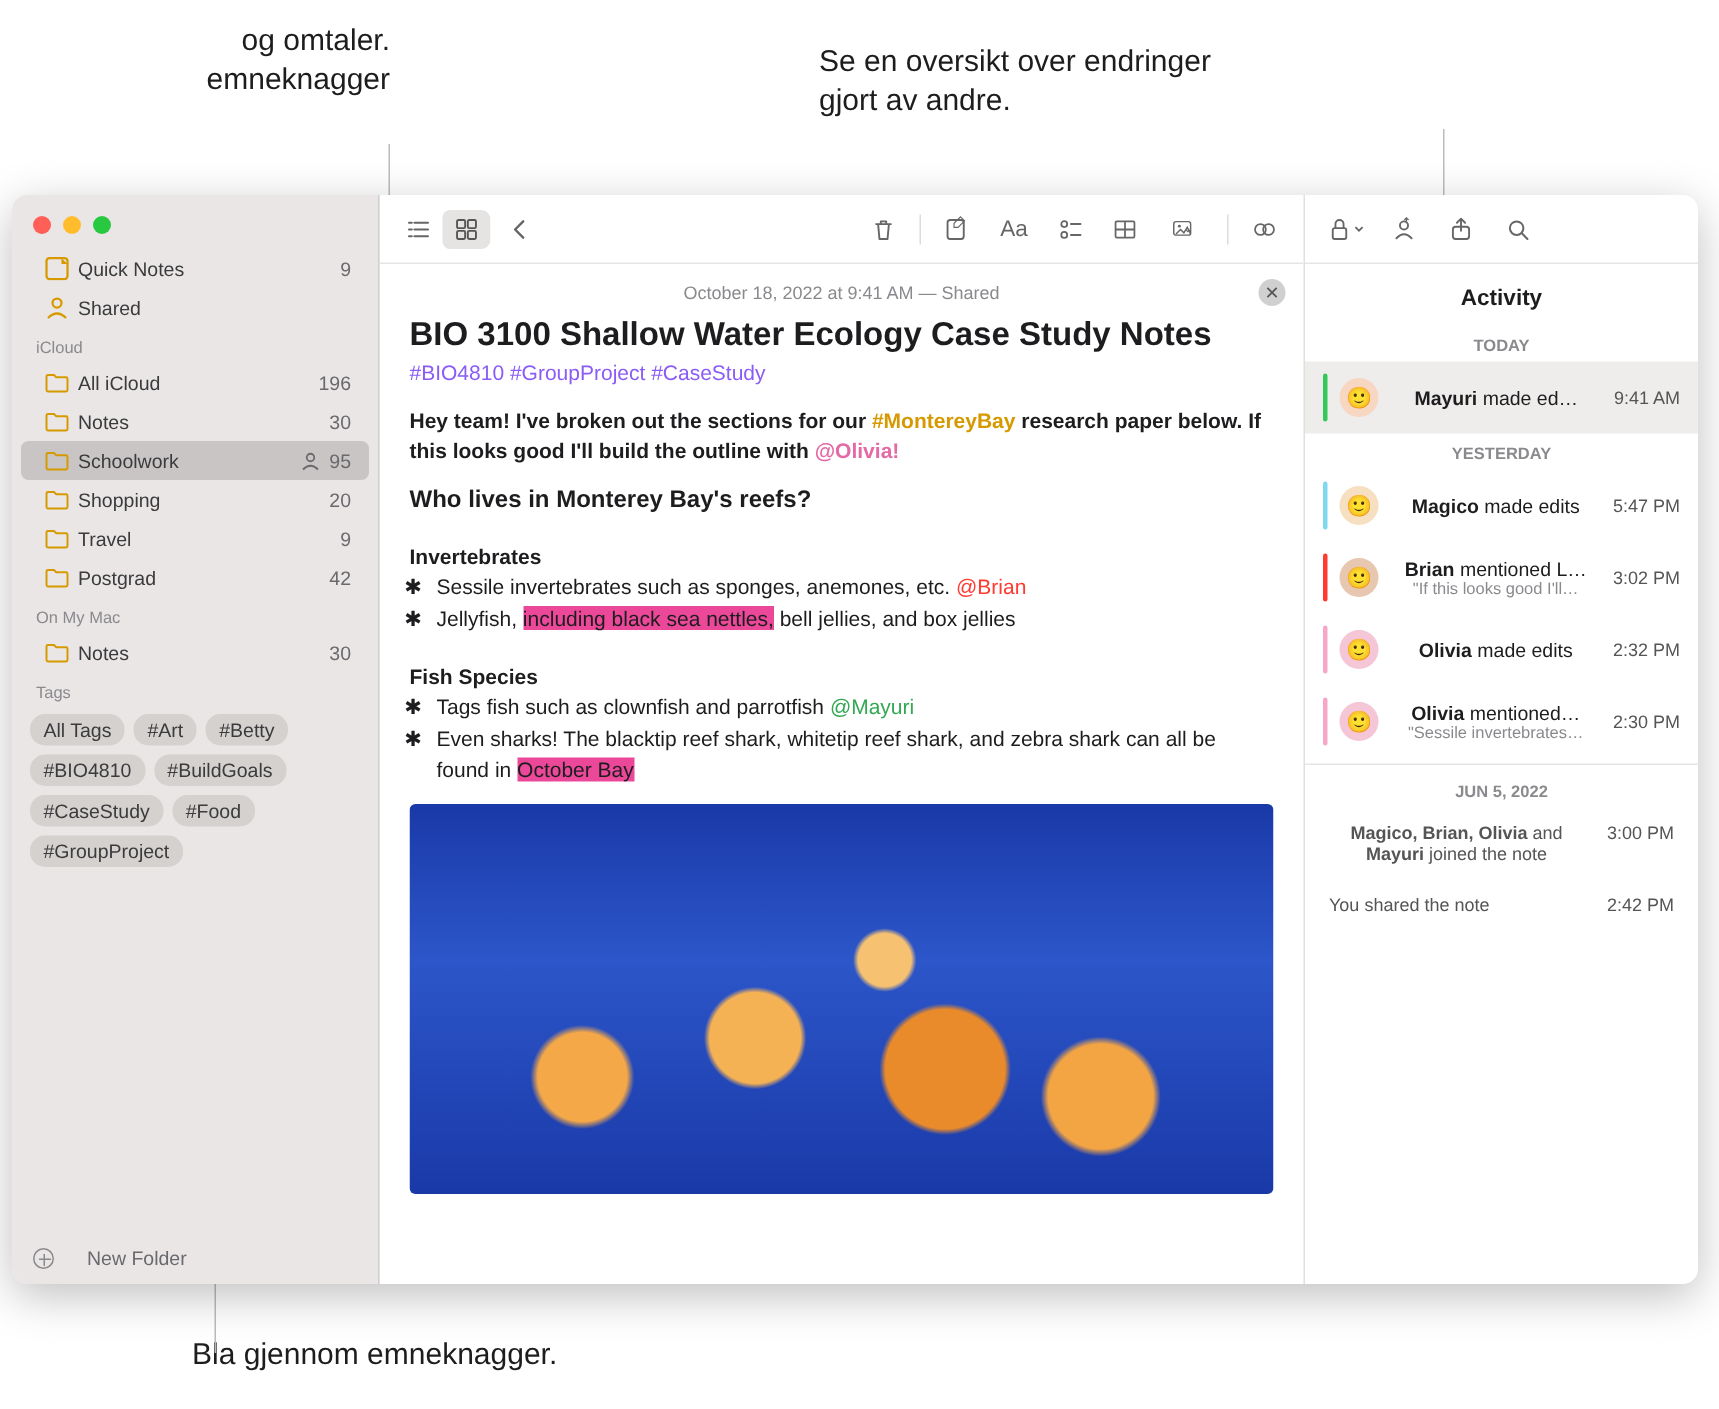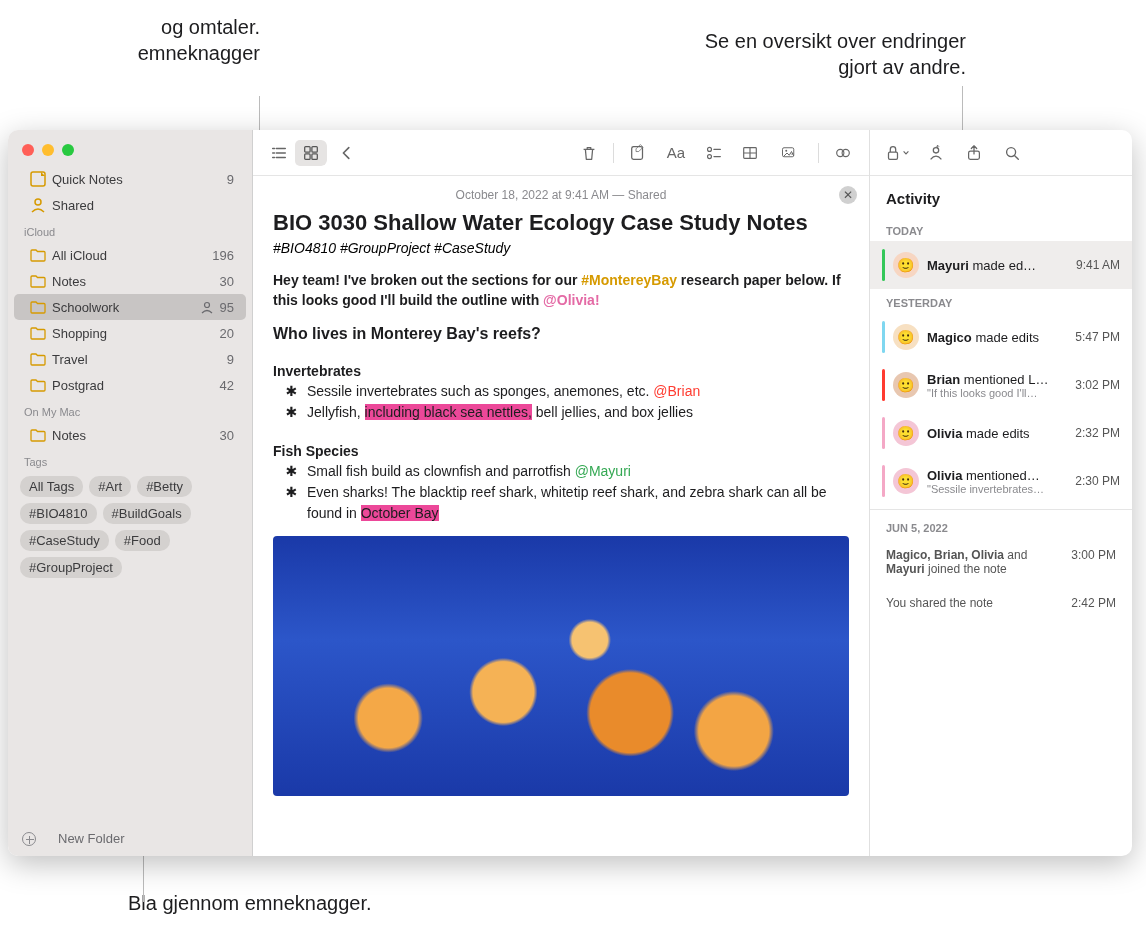--- a/index.html
+++ b/index.html
@@ -74,42 +74,42 @@
 .tb-sep { width:1px; height:20px; background:#dcdcdc; margin:0 4px; }
 .tb-icon { width:18px; height:18px; }
 .note-meta { text-align:center; color:#8a8a8e; font-size:12px; padding:12px 0 4px; position:relative; }
 .close-meta {
   position:absolute; right:12px; top:10px; width:18px;height:18px;
   background:#d0d0d0; border-radius:50%; display:flex;align-items:center;justify-content:center;
   font-size:12px; color:#555;
 }
 .note-body { padding: 0 20px 0 20px; overflow:hidden; }
 .note-title { font-size:22px; font-weight:700; margin-top:4px; }
-.note-tags { color:#000000; font-size:14px; margin:4px 0 14px;font-style:italic; }
+.note-tags { color:#8b5cf6; font-size:14px; margin:4px 0 14px; }
 .note-para { font-size:14px; line-height:1.45; margin-bottom:14px;font-weight:bold; }
 .tag-inline { color:#d69a00; }
 .mention { color:#e46aa5; }
 .mention-green { color:#34a853; }
 .hl-green { background:#ec4899; }
 .note-h2 { font-size:16px; font-weight:700; margin: 6px 0 10px; }
 .note-h3 { font-size:14px; font-weight:700; margin: 20px 0 2px; }
-.note-list { margin:0 0 12px 32px; font-size:14px; line-height:1.5; list-style-type:'✱  '; }
+.note-list { margin:0 0 12px 16px; font-size:14px; line-height:1.5; list-style-type:'✱  '; }
 .note-list li { padding-left:2px; }
 .note-image {
   margin-top:10px; width:100%; height:260px; border-radius:4px;
   background:
     radial-gradient(circle at 20% 70%, #f4a847 0 6%, transparent 7%),
     radial-gradient(circle at 40% 60%, #f5b255 0 8%, transparent 9%),
     radial-gradient(circle at 62% 68%, #e98b2b 0 10%, transparent 11%),
     radial-gradient(circle at 80% 75%, #f3a544 0 7%, transparent 8%),
     radial-gradient(circle at 55% 40%, #f6c271 0 5%, transparent 6%),
     linear-gradient(180deg,#1a39a8,#2c56c9 40%,#1a39a8);
 }
 
-.activity { width:262px; display:flex; flex-direction:column; }
+.activity { width:262px; display:flex; flex-direction:column;text-align:center; }
 .activity-toolbar { height:46px; border-bottom:1px solid #e5e5e5; display:flex;align-items:center;gap:6px;padding:0 10px; }
 .activity-header { font-size:15px; font-weight:700; padding:14px 16px 10px; }
 .act-section-title { font-size:11px; font-weight:700; color:#8a8a8e; padding:8px 16px 4px; text-transform:uppercase; }
 .act-item { display:flex; align-items:center; gap:8px; padding:8px 12px; position:relative; }
 .act-item.selected { background:#efedec; }
 .act-bar { width:3px; height:32px; border-radius:2px; flex-shrink:0; }
 .avatar { width:26px;height:26px;border-radius:50%; flex-shrink:0; background:#ccc; display:flex;align-items:center;justify-content:center;font-size:14px; }
 .act-text { flex:1; overflow:hidden; font-size:13px; }
 .act-text .l1 { white-space:nowrap; overflow:hidden; text-overflow:ellipsis; }
 .act-text .l2 { font-size:11px; color:#8a8a8e; white-space:nowrap; overflow:hidden; text-overflow:ellipsis;}
@@ -120,21 +120,21 @@
 </style>
 </head>
 <body>
 
 <div class="callout" style="top:14px; left:60px; text-align:right; width:200px;">
   <div>og omtaler.</div>
   <div>emneknagger</div>
 </div>
 <div class="callout-line" style="top:96px;left:259px;width:1px;height:234px;"></div>
 
-<div class="callout" style="top:28px; left:546px; text-align:right; width:420px;">
+<div class="callout" style="top:28px; left:546px; width:420px;">
   <div>Se en oversikt over endringer</div>
   <div>gjort av andre.</div>
 </div>
 <div class="callout-line" style="top:86px;left:962px;width:1px;height:96px;"></div>
 
 <div class="callout" style="top:890px; left:128px;">
   <span>Bla gjennom emneknagger.</span>
 </div>
 <div class="callout-line" style="top:824px;left:143px;width:1px;height:78px;"></div>
 
@@ -308,34 +308,34 @@
             </svg>
         </div>
       </div>
 
       <div class="note-meta">
         <span>October 18, 2022 at 9:41 AM — Shared</span>
         <div class="close-meta">✕</div>
       </div>
 
       <div class="note-body">
-        <div class="note-title">BIO 3030 Shallow Water Ecology Case Study Notes</div>
+        <div class="note-title">BIO 3100 Shallow Water Ecology Case Study Notes</div>
         <div class="note-tags">#BIO4810 #GroupProject #CaseStudy</div>
         <div class="note-para">
           <span>Hey team! I've broken out the sections for our </span><span class="tag-inline">#MontereyBay</span><span> research paper below. If this looks good I'll build the outline with </span><span class="mention">@Olivia!</span>
         </div>
         <div class="note-h2">Who lives in Monterey Bay's reefs?</div>
         <div class="note-h3">Invertebrates</div>
         <ul class="note-list">
           <li><span>Sessile invertebrates such as sponges, anemones, etc. </span><span class="mention" style="color:#ff3b30">@Brian</span></li>
           <li><span>Jellyfish, </span><span class="hl-green">including black sea nettles,</span><span> bell jellies, and box jellies</span></li>
         </ul>
         <div class="note-h3">Fish Species</div>
         <ul class="note-list">
-          <li><span>Small fish build as clownfish and parrotfish </span><span class="mention-green">@Mayuri</span></li>
+          <li><span>Tags fish such as clownfish and parrotfish </span><span class="mention-green">@Mayuri</span></li>
           <li><span>Even sharks! The blacktip reef shark, whitetip reef shark, and zebra shark can all be found in </span><span class="hl-green">October Bay</span></li>
         </ul>
         <div class="note-image"></div>
       </div>
     </div>
 
     <div class="activity">
       <div class="activity-toolbar">
         <div class="tb-btn" style="width:34px">
           <svg class="tb-icon" viewBox="0 0 20 20">

